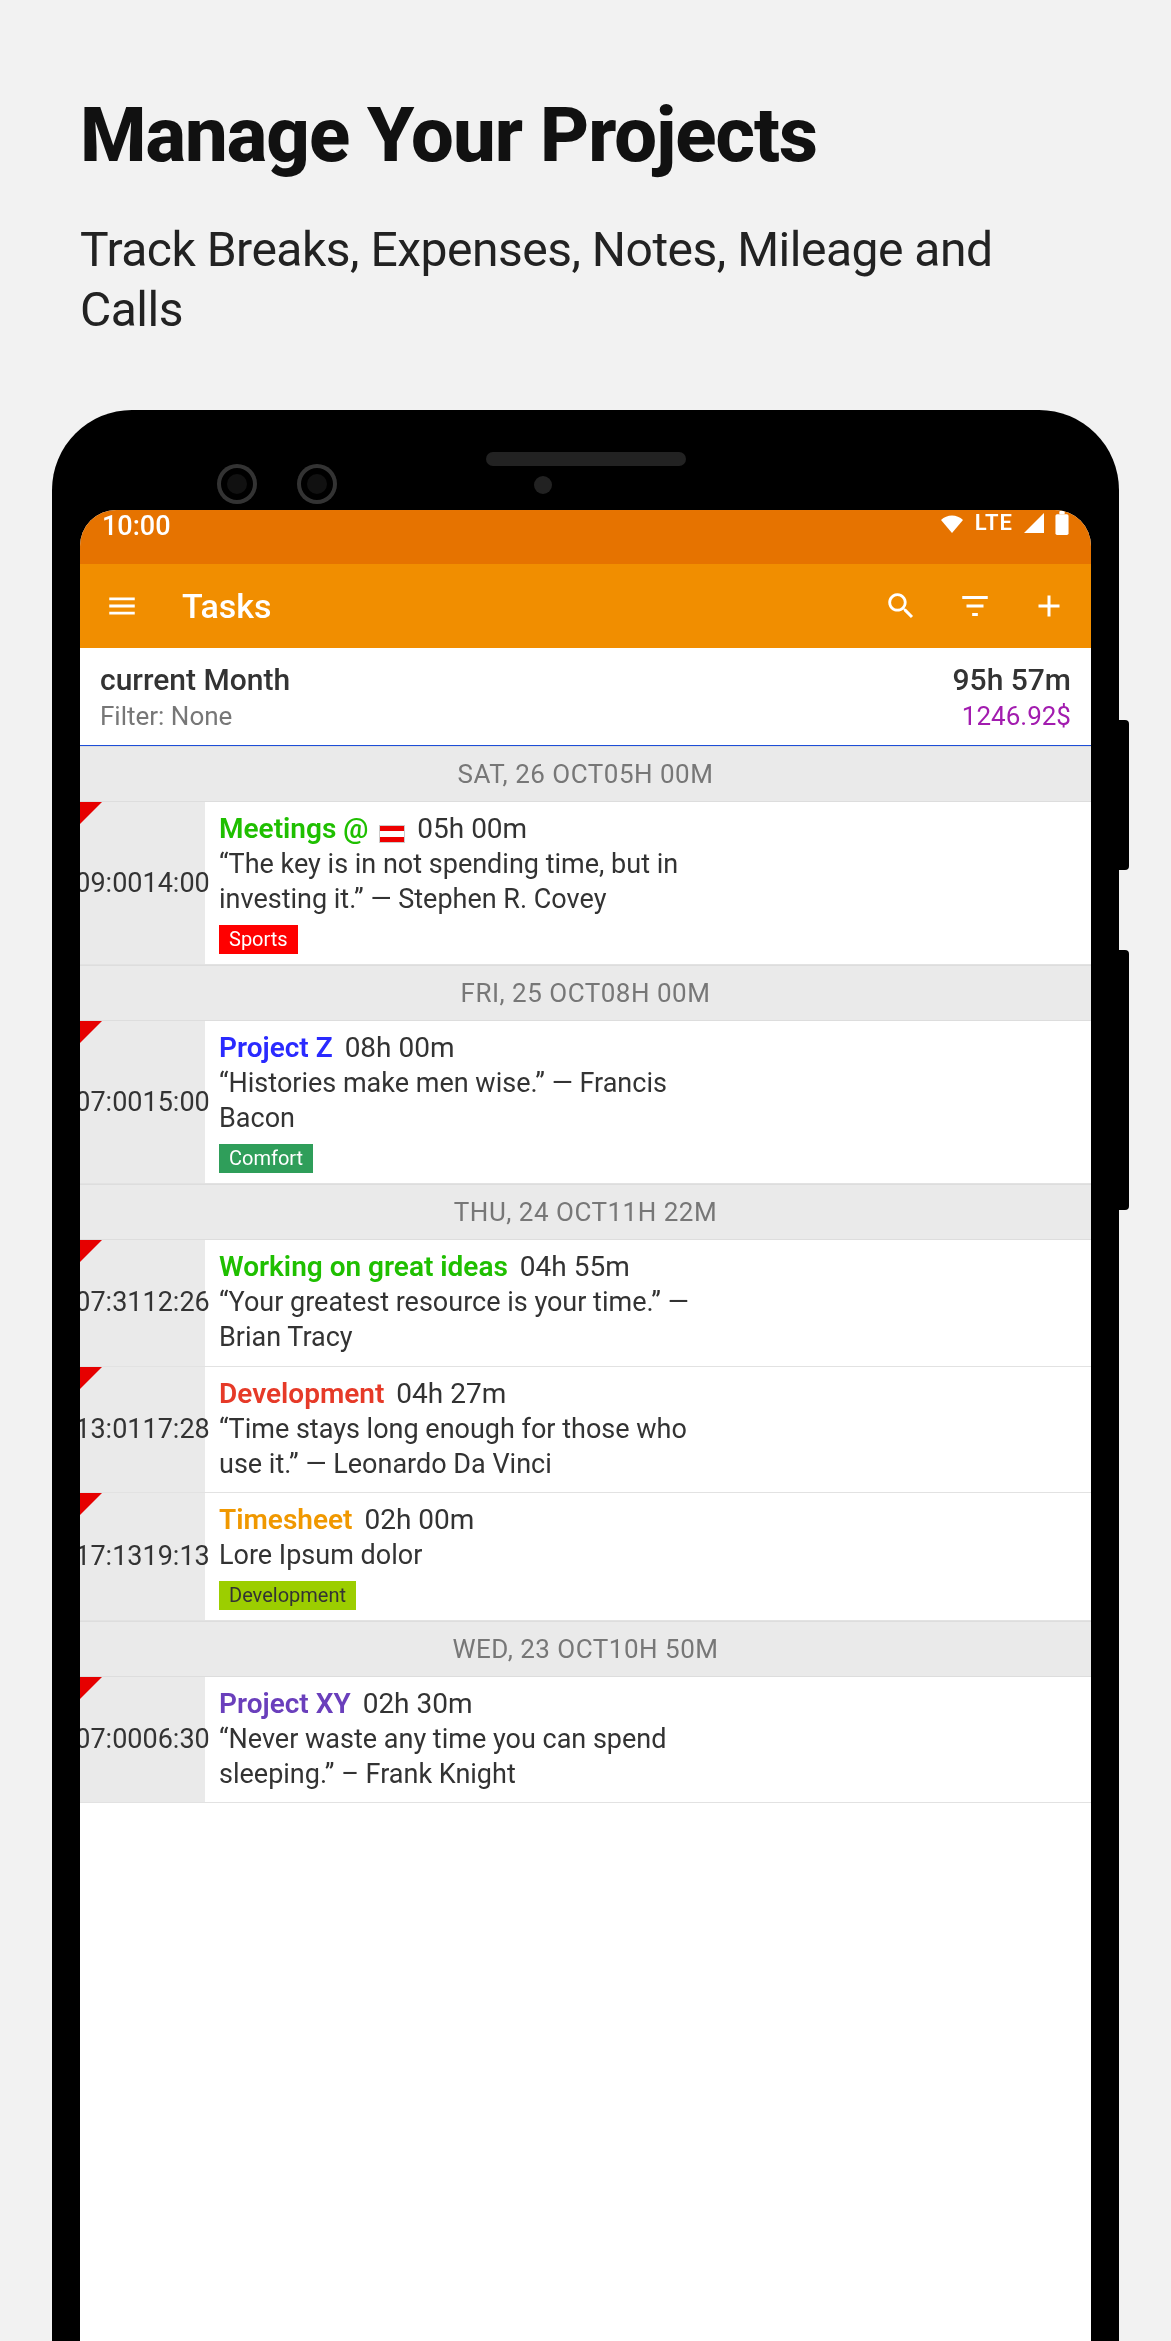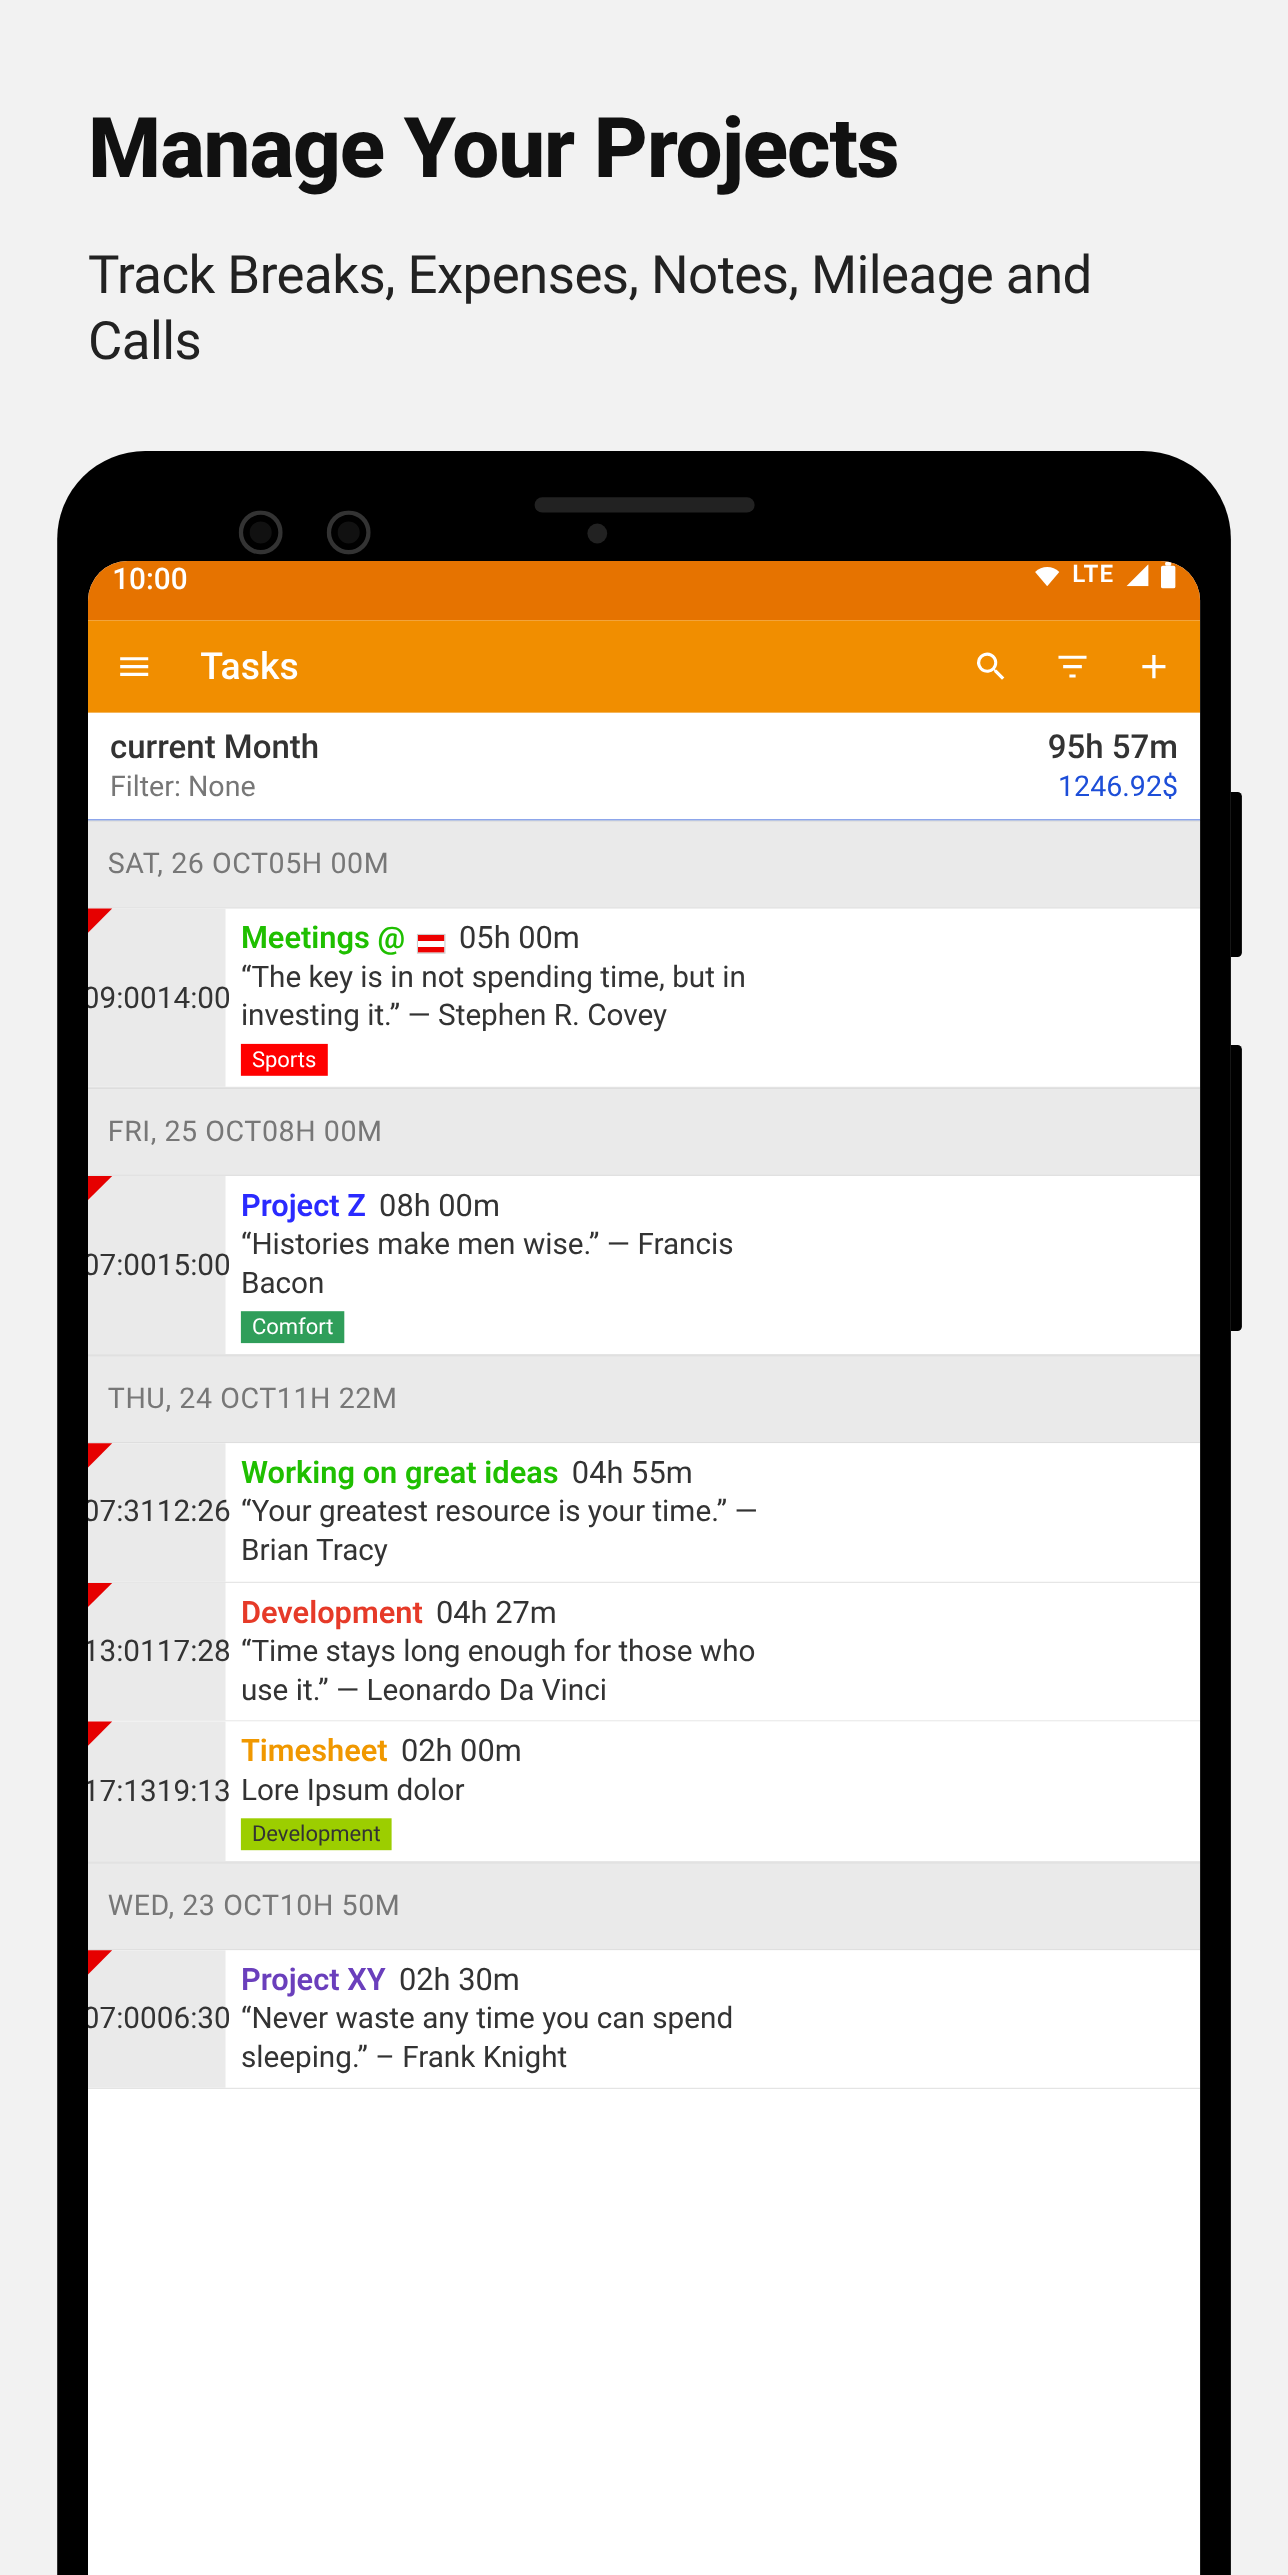--- a/index.html
+++ b/index.html
@@ -82,29 +82,29 @@
     background:#fff;
     padding: 14px 20px 14px 20px;
     display:flex;
     justify-content:space-between;
     border-bottom:1px solid #1d4ed8;
   }
   .summary-left .line1 { font-size:30px; color:#333; font-weight:500; }
   .summary-left .line2 { font-size:26px; color:#777; margin-top:4px; }
   .summary-right { text-align:right; }
   .summary-right .line1 { font-size:30px; color:#333; font-weight:500; }
-  .summary-right .line2 { font-size:26px; color:#1d4ed8; margin-top:4px; }
+  .summary-right .line2 { font-size:26px; color:#a21caf; margin-top:4px; }
 
   .day-header {
     background:#eaeaea;
     color:#777;
     font-size:26px;
-    padding: 24px 18px;
+    padding: 12px 18px;
     display:flex;
-    justify-content:flex-start;
+    justify-content:center;
     border-top:1px solid #ddd;
     border-bottom:1px solid #ddd;
     letter-spacing:0.5px;
   }
 
   .task-row {
     display:flex;
     border-bottom:1px solid #e2e2e2;
     background:#fff;
   }

